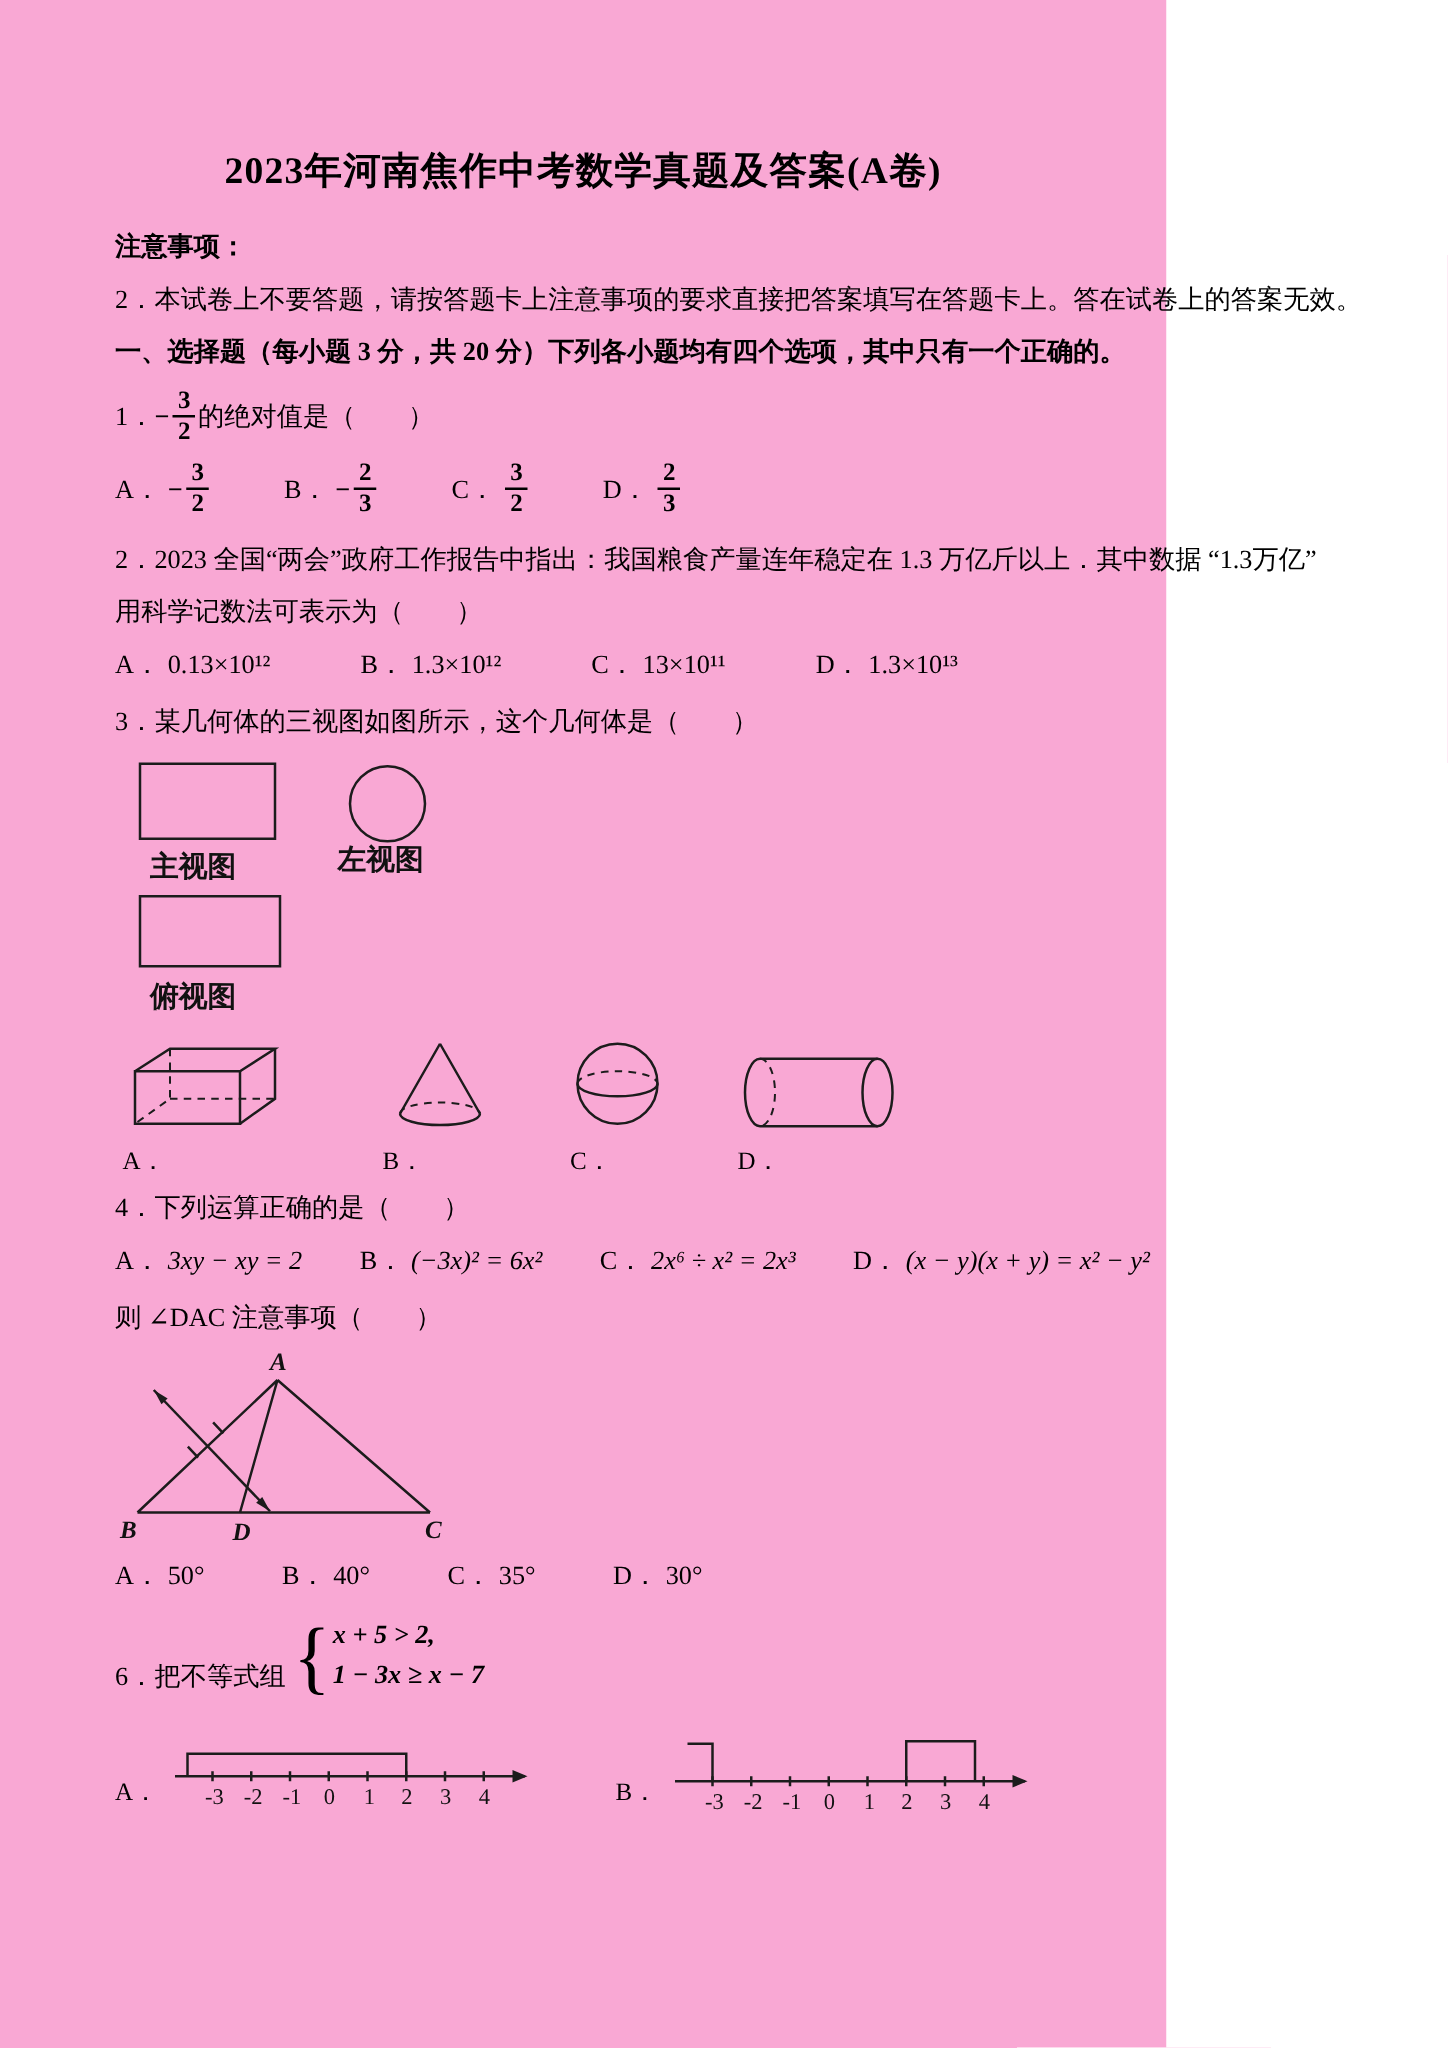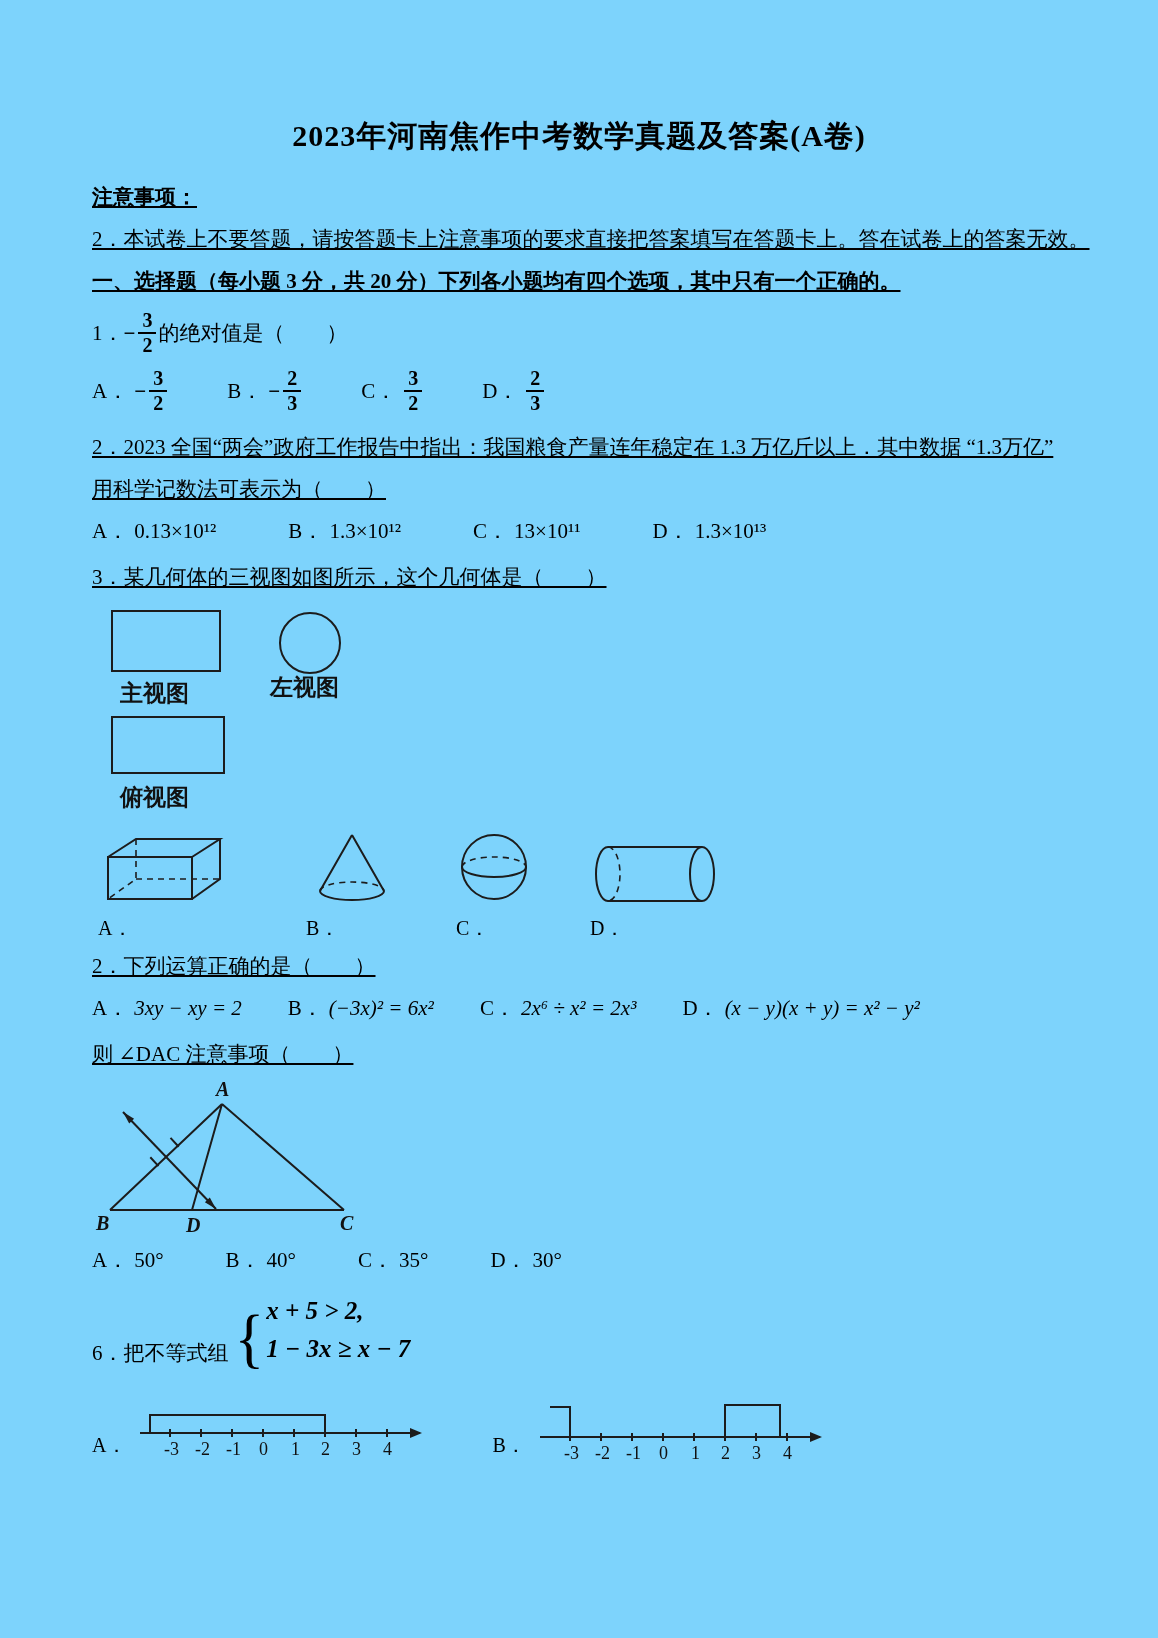--- a/index.html
+++ b/index.html
@@ -1,19 +1,19 @@
 <!DOCTYPE html>
 <html><head>
 <meta charset="utf-8">
 <style>
   html,body{margin:0;padding:0;background:#ffffff;color:#000;}
   body{font-family:"Liberation Serif","DejaVu Serif",serif;}
-  .page{width:1158px;min-height:1638px;box-sizing:border-box;padding:116px 92px 40px 92px;background:#7dd3fc;}
+  .page{width:933px;min-height:1638px;box-sizing:border-box;padding:116px 92px 40px 92px;background:#f9a8d4;}
   .title{font-size:30px;font-weight:bold;text-align:center;margin:0 0 26px 0;letter-spacing:1px;}
-  .line{font-size:21px;margin:0 0 14px 0;white-space:nowrap;text-decoration:underline;}
+  .line{font-size:21px;margin:0 0 14px 0;white-space:nowrap;}
   .bold{font-weight:bold;}
   .m{font-weight:normal;}
   .qline{font-size:21px;margin:0 0 10px 0;display:flex;align-items:center;white-space:nowrap;}
   .opts{display:flex;align-items:center;font-size:21px;margin:0 0 18px 0;white-space:nowrap;}
   .opt{display:inline-flex;align-items:center;}
   .opt-label{margin-right:6px;}
   .opts-q1 .opt{margin-right:58px;}
   .opts-q2 .opt{margin-right:72px;}
   .opts-q4 .opt{margin-right:46px;font-style:italic;}
   .opts-q4 .opt .opt-label{font-style:normal;}
@@ -28,21 +28,21 @@
   .shape-label{font-size:20px;margin-top:4px;}
   svg{display:block;}
   svg .stroke{fill:none;stroke:#1c1c1c;stroke-width:2;}
   svg .dash{fill:none;stroke:#1c1c1c;stroke-width:1.6;stroke-dasharray:6 5;}
   svg text{font-family:"Liberation Serif","DejaVu Serif",serif;fill:#111;}
   svg text.viewlab{font-size:23px;font-weight:bold;}
   svg text.vlet{font-size:20px;font-weight:bold;font-style:italic;}
   svg text.tick{font-size:18px;}
   .sys-row{display:flex;align-items:flex-end;font-size:21px;margin:8px 0 18px 0;white-space:nowrap;}
   .brace{font-size:62px;font-weight:300;line-height:0.9;margin:0 2px 0 6px;transform:scaleY(1.05);}
-  .ineqs{display:inline-flex;flex-direction:column;font-weight:bold;font-style:italic;font-size:25px;line-height:1.5;margin-right:0;}
+  .ineqs{display:inline-flex;flex-direction:column;font-weight:bold;font-style:italic;font-size:21px;line-height:1.5;margin-right:0;}
   .numlines{display:flex;align-items:flex-end;margin-top:26px;}
   .nl-label{font-size:20px;margin:0 8px 4px 0;}
   .nl-gap{width:58px;}
 </style>
 </head>
 <body>
 
 <div class="page">
 
   <h1 class="title">2023年河南焦作中考数学真题及答案(A卷)</h1>
@@ -158,21 +158,21 @@
       <svg width="132" height="72" viewBox="0 0 132 72">
         <path class="stroke" d="M18,8 L112,8 M18,62 L112,62"></path>
         <ellipse class="stroke" cx="112" cy="35" rx="12" ry="27"></ellipse>
         <path class="stroke" d="M18,8 A12,27 0 0 0 18,62"></path>
         <path class="dash" d="M18,8 A12,27 0 0 1 18,62"></path>
       </svg>
       <div class="shape-label">D．</div>
     </div>
   </div>
 
-  <p class="line">2．下列运算正确的是（　　）</p>
+  <p class="line">4．下列运算正确的是（　　）</p>
   <div class="opts opts-q4">
     <span class="opt">
       <span class="opt-label">A．</span>
       <span class="m">3xy − xy = 2</span>
     </span>
     <span class="opt">
       <span class="opt-label">B．</span>
       <span class="m">(−3x)² = 6x²</span>
     </span>
     <span class="opt">

